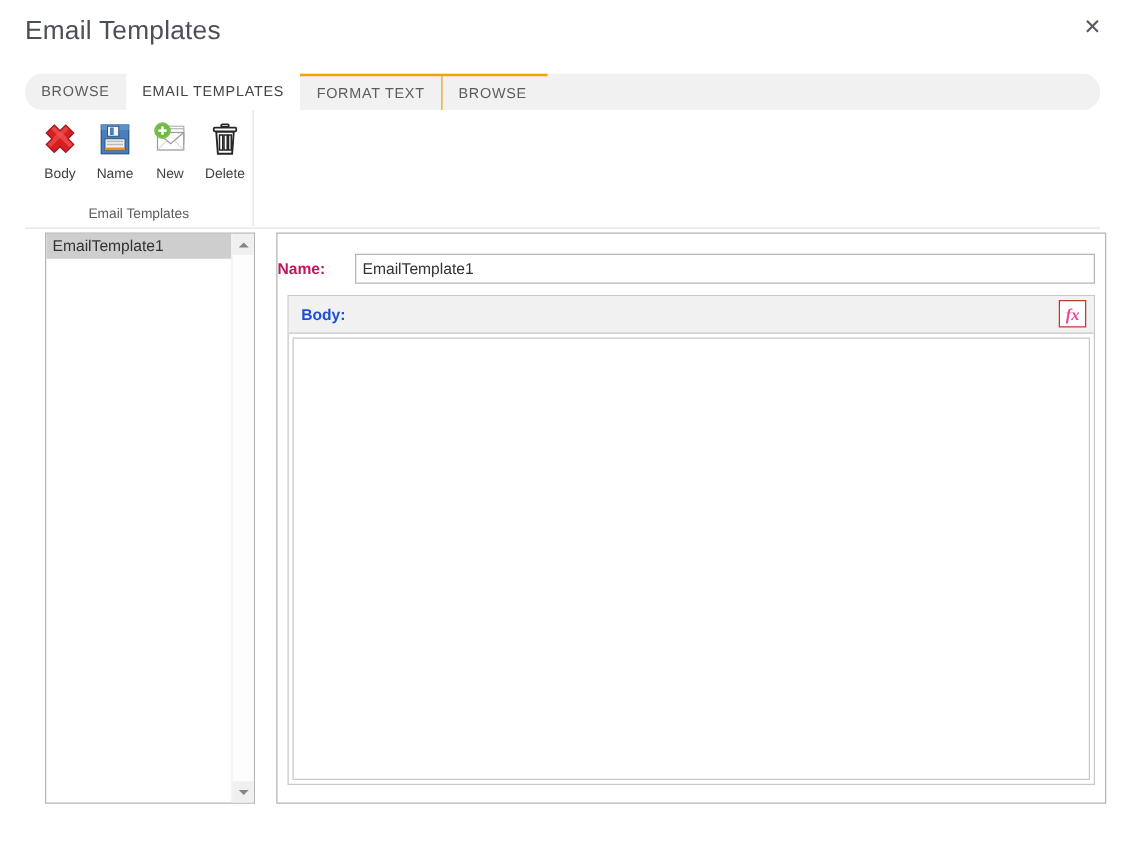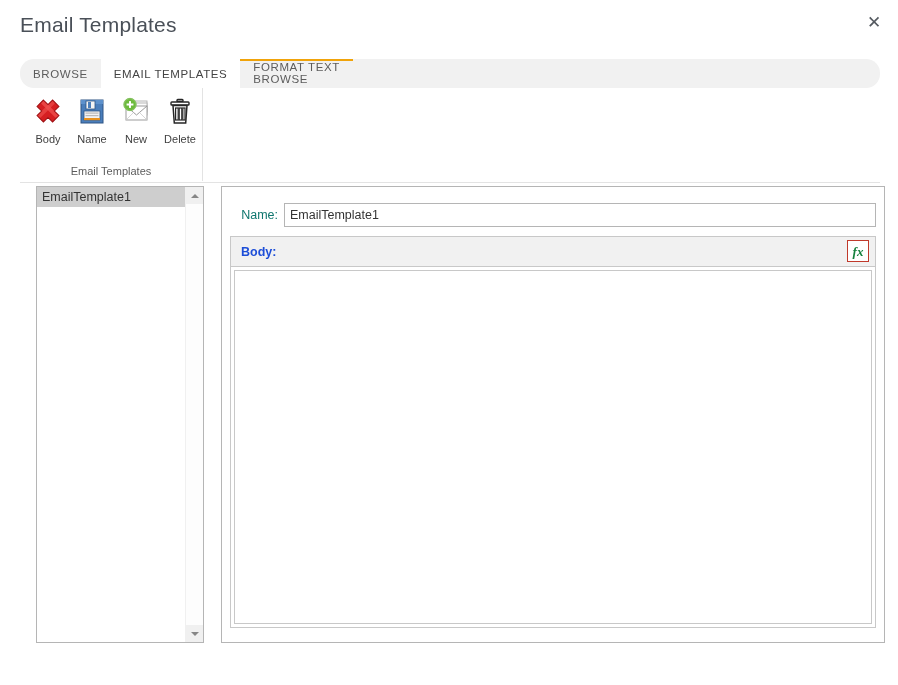--- a/index.html
+++ b/index.html
@@ -73,21 +73,20 @@
   .tab.active {
     background: #ffffff;
     color: #444444;
   }
   .ctx-group {
     display: flex;
     align-items: stretch;
     border-top: 2px solid #f0a30a;
     background: #f1f1f1;
     margin-left: 0px;
-    flex-direction: column;
   }
   .ctx-group .tab { color: #5c5c5c; }
   .ctx-group .tab:last-child { padding-right: 16px; }
   .ctx-sep {
     width: 1px;
     background: #f0a30a;
     align-self: stretch;
   }
 
   .ribbon-body {
@@ -219,24 +218,23 @@
   .name-row {
     position: absolute;
     left: 0;
     top: 16px;
     width: 100%;
     display: flex;
     align-items: center;
   }
   .name-label {
     width: 56px;
-    text-align: right;
     font-size: 12.5px;
-    font-weight: normal;
-    color: #0f766e;
+    font-weight: bold;
+    color: #be185d;
     margin-right: 6px;
   }
   .name-input {
     width: 592px;
     height: 24px;
     border: 1px solid #b5b5b5;
     background: #ffffff;
     font-family: "Liberation Sans", sans-serif;
     font-size: 12.5px;
     color: #333333;
@@ -282,21 +280,21 @@
     align-items: center;
     justify-content: center;
     cursor: pointer;
     box-sizing: border-box;
   }
   .fx-btn span {
     font-family: "Liberation Serif", serif;
     font-style: italic;
     font-weight: bold;
     font-size: 13px;
-    color: #15803d;
+    color: #ec4899;
     line-height: 1;
   }
   .body-canvas {
     position: absolute;
     left: 3px;
     top: 33px;
     right: 3px;
     bottom: 3px;
     border: 1px solid #c8c8c8;
     background: #ffffff;

